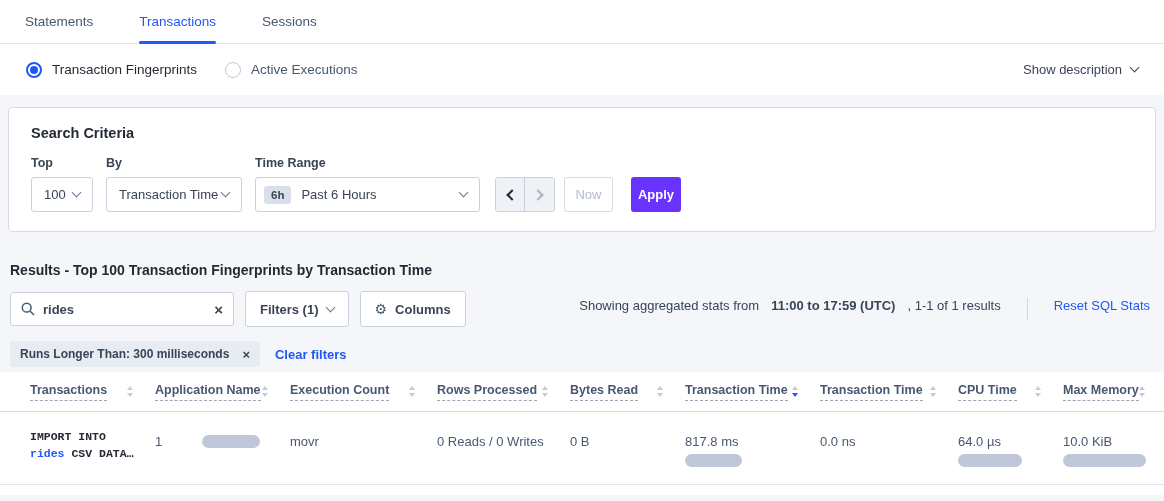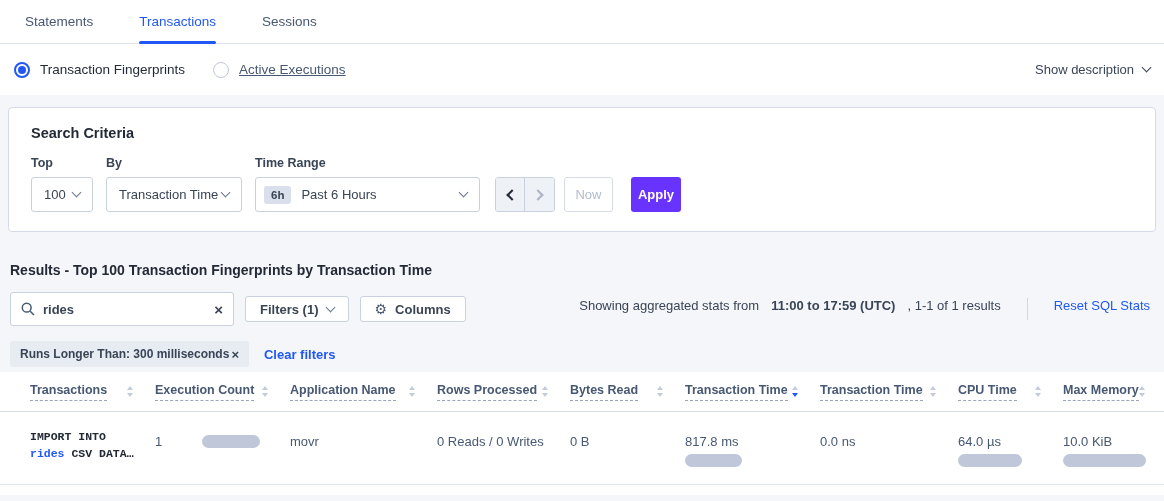--- a/index.html
+++ b/index.html
@@ -20,32 +20,32 @@
     font-size:13.5px; color:#475872; cursor:pointer; position:relative;
   }
   .tab.active { color:#2158f5; }
   .tab.active::after {
     content:""; position:absolute; left:0; right:0; bottom:-1px;
     height:3px; background:#2158f5; border-radius:2px;
   }
   
   .toolstrip {
     height:51px; background:#fff; display:flex; align-items:center;
-    padding:0 14px;
+    padding:0 26px;
   }
   .radio-opt { display:flex; align-items:center; cursor:pointer; }
   .radio-opt + .radio-opt { margin-left:28px; }
   .radio-outer {
     width:16px; height:16px; border-radius:50%; background:#fff;
     border:2px solid #2158f5; display:flex; align-items:center; justify-content:center;
   }
   .radio-outer.unchecked { border:1.5px solid #c0c7d9; }
   .radio-dot { width:8px; height:8px; border-radius:50%; background:#2158f5; }
   .radio-label { margin-left:10px; font-size:13.5px; color:#242a35; }
-  .radio-opt.unsel .radio-label { color:#475872;text-decoration:underline; }
+  .radio-opt.unsel .radio-label { color:#475872; }
   .show-desc {
     margin-left:auto; display:flex; align-items:center; gap:9px;
     font-size:13px; color:#394455; cursor:pointer;
   }
   .chev {
     width:7px; height:7px; border-right:1.7px solid #394455;
     border-bottom:1.7px solid #394455; transform:rotate(45deg); margin-top:-4px;
   }
   .chev.grey { border-color:#69778f; }
   
@@ -108,33 +108,33 @@
   .searchbox {
     width:224px; height:34px; background:#fff; border:1px solid #c9d1de;
     border-radius:3px; display:flex; align-items:center; padding:0 10px;
   }
   .searchbox input {
     border:none; outline:none; flex:1; margin-left:8px; font-size:13px;
     font-weight:bold; color:#394455; font-family:inherit; min-width:0; background:transparent;
   }
   .clear-x { color:#394455; font-size:15px; font-weight:bold; cursor:pointer; line-height:1; }
   .btn-light {
-    margin-left:11px; height:26px; background:#fff; border:1px solid #c9d1de;
+    margin-left:11px; height:36px; background:#fff; border:1px solid #c9d1de;
     border-radius:3px; display:flex; align-items:center; padding:0 14px;
     font-size:13px; font-weight:bold; color:#394455; cursor:pointer; gap:8px;
   }
   .gear { font-size:14px; color:#475872; font-weight:normal; }
   .stats { margin-left:auto; display:flex; align-items:flex-start; font-size:13px; color:#394455;gap:12px; }
   .stats b { font-weight:bold; }
   .vdiv { width:1px; height:22px; background:#d0d7e2; margin:0 14px; }
   .link { color:#2158f5; cursor:pointer; font-size:13px; text-decoration:none; }
   .chips-row { margin:15px 0 0 10px; display:flex; align-items:center; }
   .chip {
     background:#e7ecf3; border-radius:3px; padding:6px 10px; font-size:12px;
-    font-weight:bold; color:#394455; display:flex; align-items:center; gap:2px;
+    font-weight:bold; color:#394455; display:flex; align-items:center; gap:13px;
   }
   .chip-x { font-size:13px; cursor:pointer; line-height:1; }
   .clear-filters { margin-left:15px; font-weight:bold; }
   
   .tablewrap { margin-top:5px; background:#fff; padding-bottom:10px; }
   .trow {
     display:grid;
     grid-template-columns:125px 135px 147px 133px 115px 135px 138px 105px 1fr;
     padding-left:30px;
   }
@@ -272,28 +272,28 @@
 <div class="tablewrap">
   <div class="trow thead">
     <div class="th">
       <span class="th-label">Transactions</span>
       <span class="sorter">
           <span class="tri-up"></span>
           <span class="tri-down"></span>
         </span>
     </div>
     <div class="th">
+      <span class="th-label">Application Name</span>
+      <span class="sorter">
+          <span class="tri-up"></span>
+          <span class="tri-down"></span>
+        </span>
+    </div>
+    <div class="th">
       <span class="th-label">Execution Count</span>
-      <span class="sorter">
-          <span class="tri-up"></span>
-          <span class="tri-down"></span>
-        </span>
-    </div>
-    <div class="th">
-      <span class="th-label">Application Name</span>
       <span class="sorter">
           <span class="tri-up"></span>
           <span class="tri-down"></span>
         </span>
     </div>
     <div class="th">
       <span class="th-label">Rows Processed</span>
       <span class="sorter">
           <span class="tri-up"></span>
           <span class="tri-down"></span>

